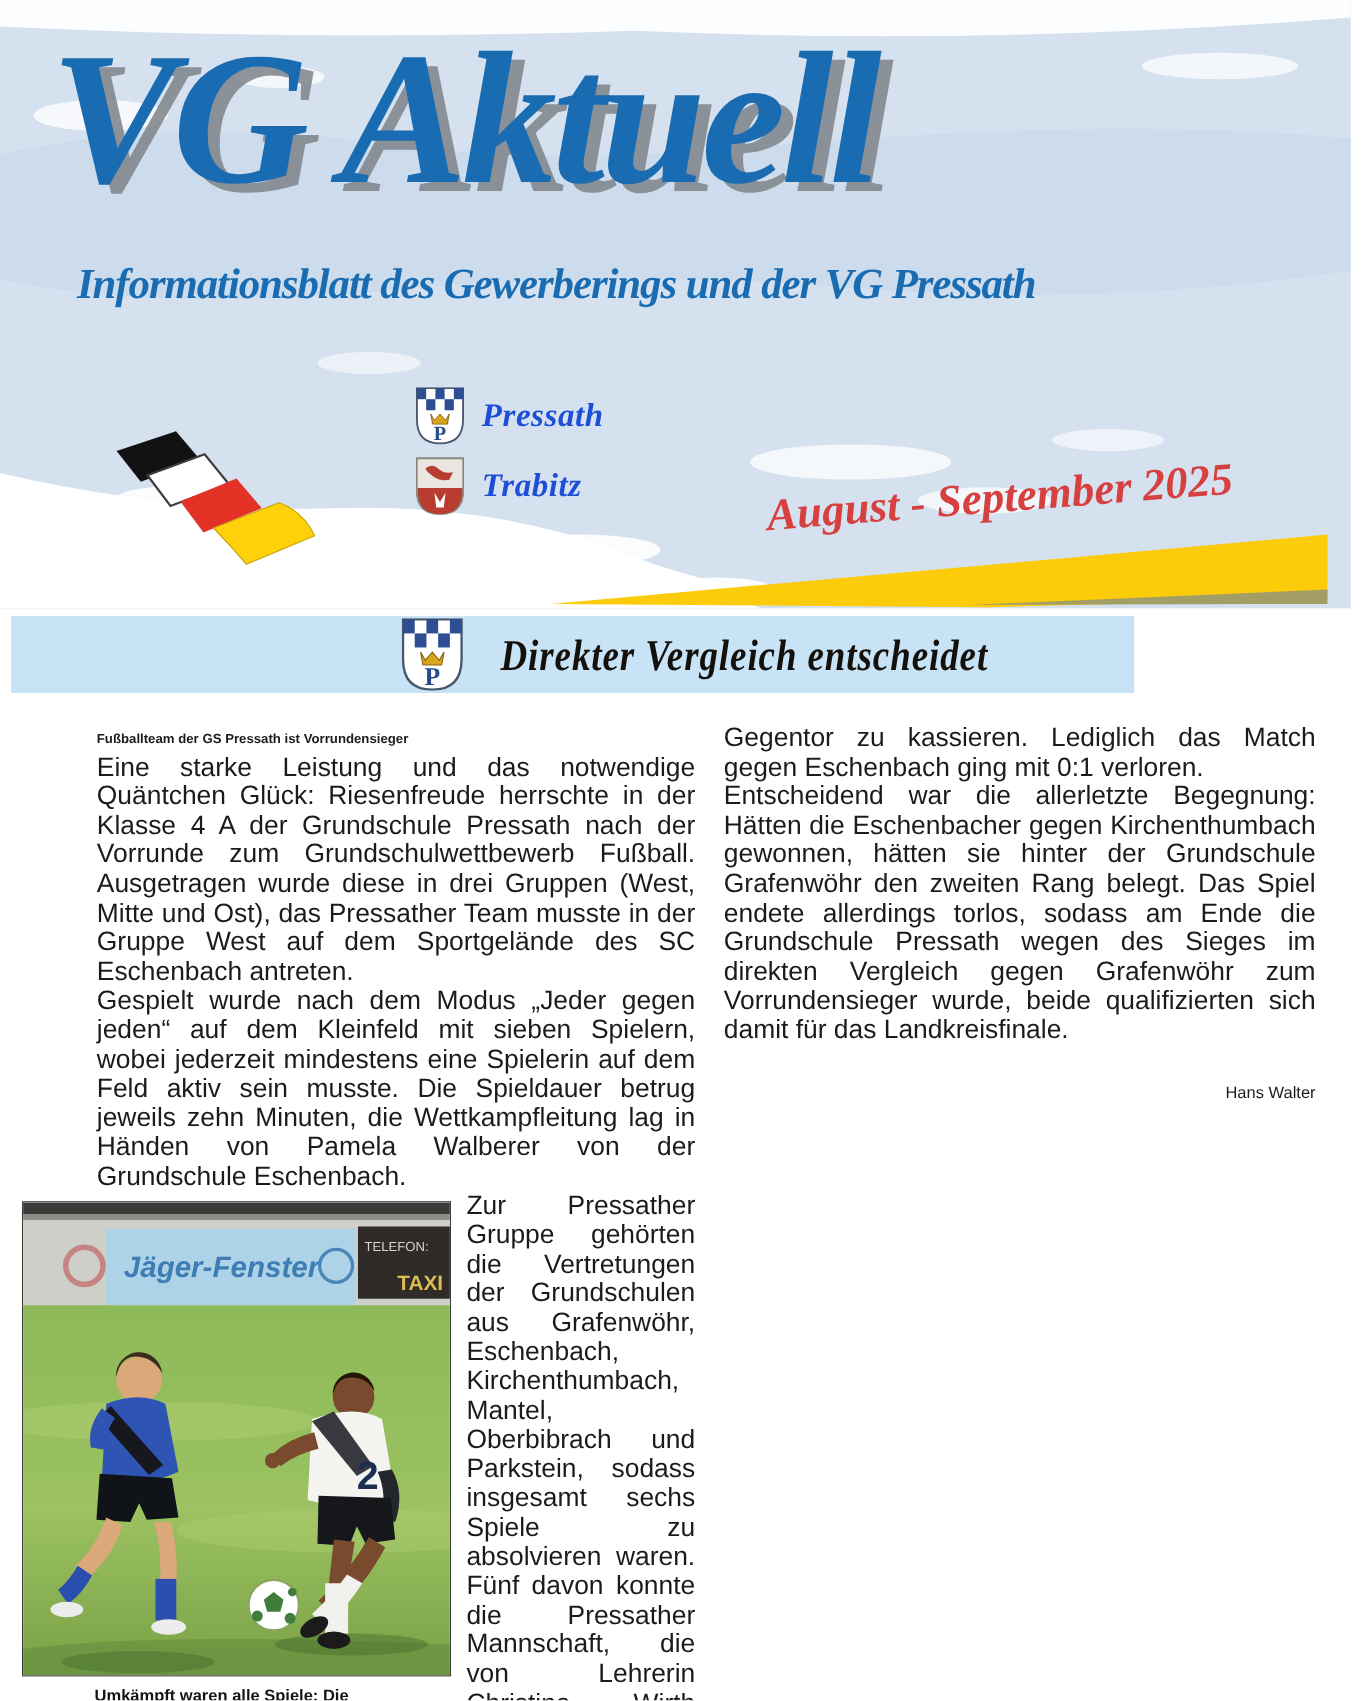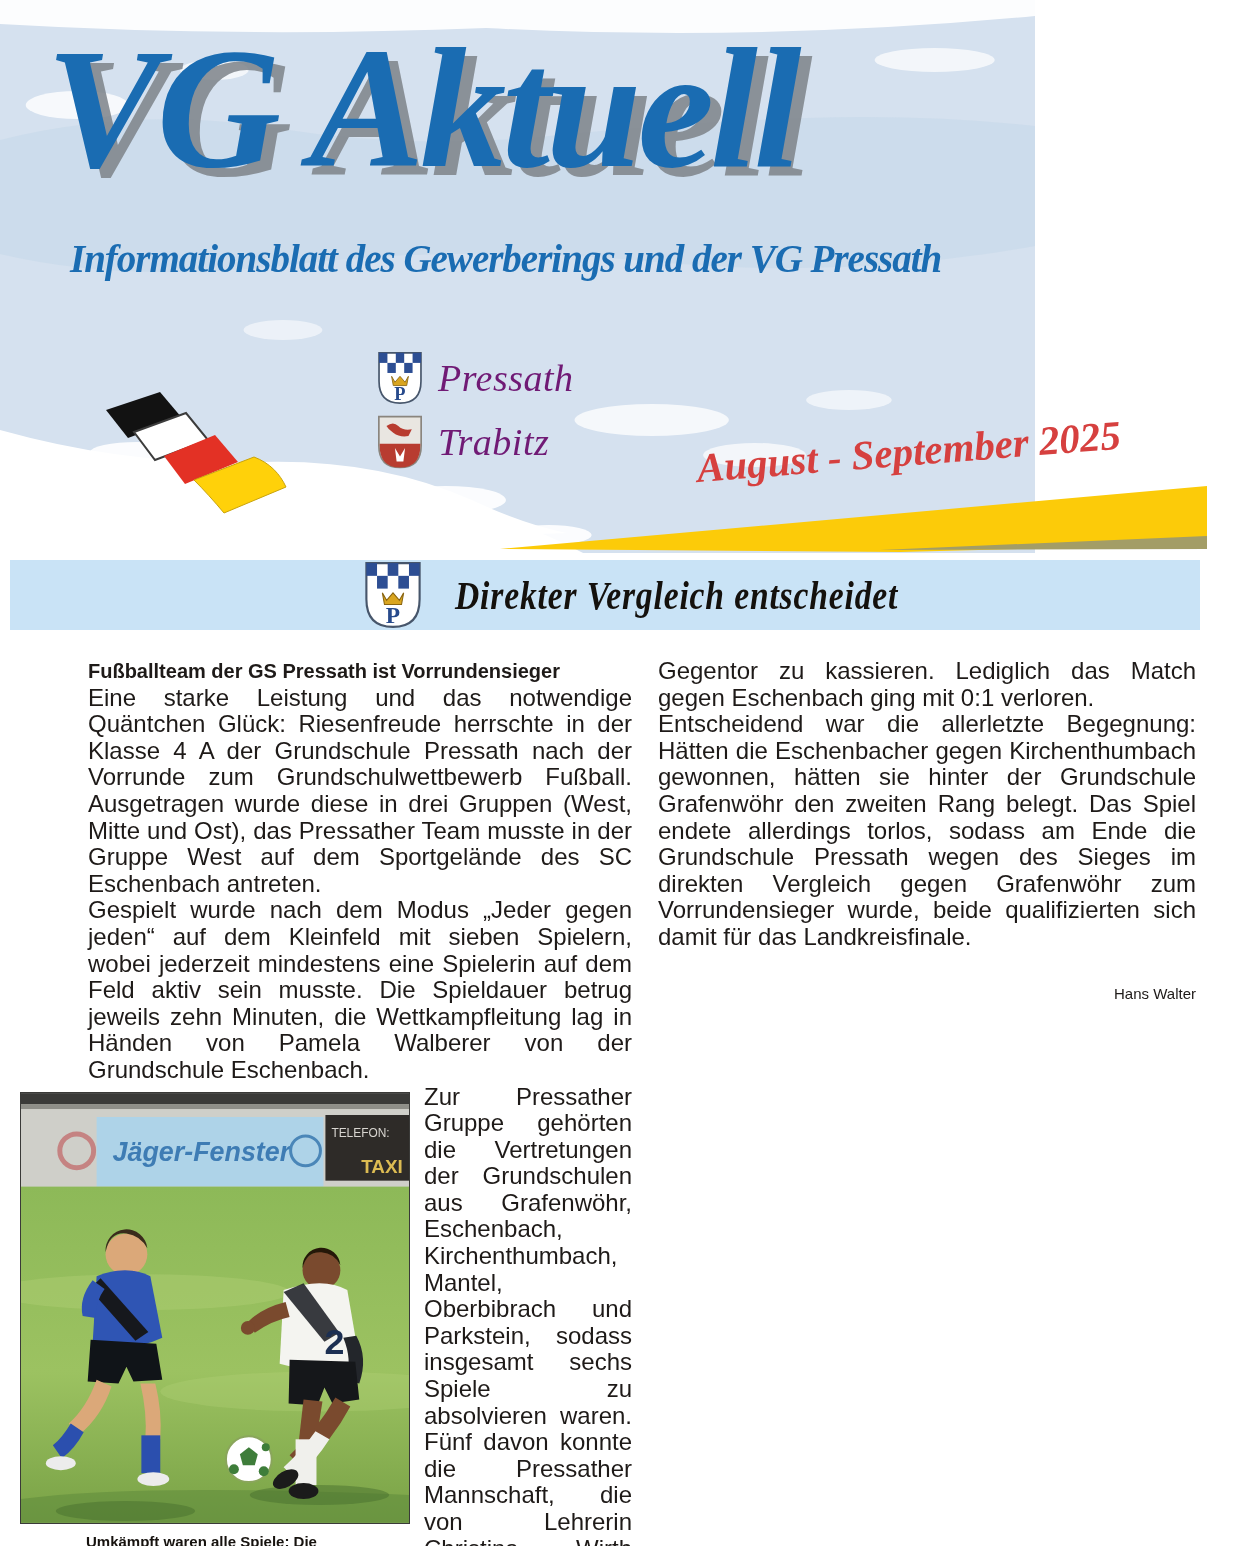--- a/index.html
+++ b/index.html
@@ -1,50 +1,50 @@
 <!DOCTYPE html>
 <html><head>
 <meta charset="utf-8">
 <style>
   html,body{margin:0;padding:0;background:#fff;}
   .page{position:relative;width:1237px;height:1546px;background:#fff;overflow:hidden;
         font-family:"Liberation Sans",sans-serif;color:#1e1a18;}
   .script{font-family:cursive;font-style:italic;}
 
   
-  .masthead{position:absolute;left:0;top:0;width:1035px;height:553px;background:#d5e1ef;}
+  .masthead{position:absolute;left:0;top:0;width:1228px;height:553px;background:#d5e1ef;}
   .wash-svg{position:absolute;left:0;top:0;width:100%;height:100%;}
   .title{position:absolute;left:46px;top:14px;margin:0;font-size:172px;font-weight:800;
          line-height:1.1;color:#1a6cb2;white-space:nowrap;letter-spacing:-4px;
          text-shadow:11px 9px 0 rgba(125,130,136,.85);}
   .subtitle{position:absolute;left:70px;top:236px;font-size:39px;font-weight:700;
             color:#1a6cb2;white-space:nowrap;letter-spacing:-1px;}
   .diamond-logo{position:absolute;left:98px;top:382px;}
   .muni-list{position:absolute;left:378px;top:346px;list-style:none;margin:0;padding:0;}
   .muni-list li{display:flex;align-items:center;height:64px;}
   .muni-list svg{flex:0 0 auto;margin-right:16px;}
-  .muni-label{font-size:38px;font-weight:400;color:#701a75;letter-spacing:.5px;}
+  .muni-label{font-size:30px;font-weight:700;color:#1d4ed8;letter-spacing:.5px;}
   .issue-date{position:absolute;left:697px;top:444px;font-size:41px;font-weight:800;
               color:#d6403f;white-space:nowrap;transform:rotate(-4.5deg);transform-origin:left center;}
   .stripe-svg{position:absolute;left:0;bottom:0;width:1207px;height:95px;}
 
   
-  .section-bar{position:absolute;left:10px;top:560px;width:1190px;height:70px;
+  .section-bar{position:absolute;left:10px;top:560px;width:1021px;height:70px;
                background:#c9e3f6;display:flex;align-items:center;}
   .section-bar .crest{margin-left:355px;flex:0 0 auto;}
   .section-title{margin:0 0 0 34px;font-size:40px;font-weight:800;color:#14110d;
                  white-space:nowrap;transform:scaleX(.84);transform-origin:left center;
                  letter-spacing:1px;}
 
   
   .article{position:absolute;left:88px;top:658px;width:1108px;display:flex;}
   .col-left{width:544px;flex:0 0 auto;}
   .col-right{width:538px;flex:0 0 auto;margin-left:26px;}
   .article p{margin:0;font-size:24px;line-height:26.6px;text-align:justify;}
-  .headline{margin:0;font-size:20px;line-height:26.6px;font-weight:700;}
+  .headline{margin:0;font-size:12px;line-height:26.6px;font-weight:700;}
   figure{margin:8px 14px 0 -68px;padding:0;float:left;width:390px;}
   .photo{width:390px;height:432px;border:1px solid #3a3a38;box-sizing:border-box;}
   .photo svg{display:block;width:100%;height:100%;}
   figcaption{padding-left:66px;margin-top:8px;font-size:15px;font-weight:700;
              line-height:19px;color:#17130f;}
   .author{margin-top:34px;font-size:15px;text-align:right;}
 </style>
 </head>
 <body>
 

